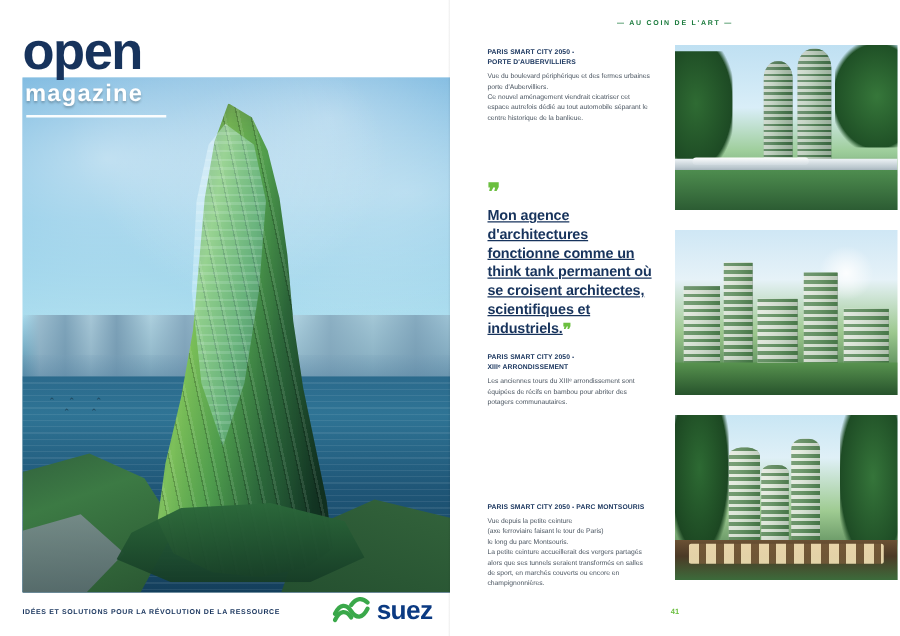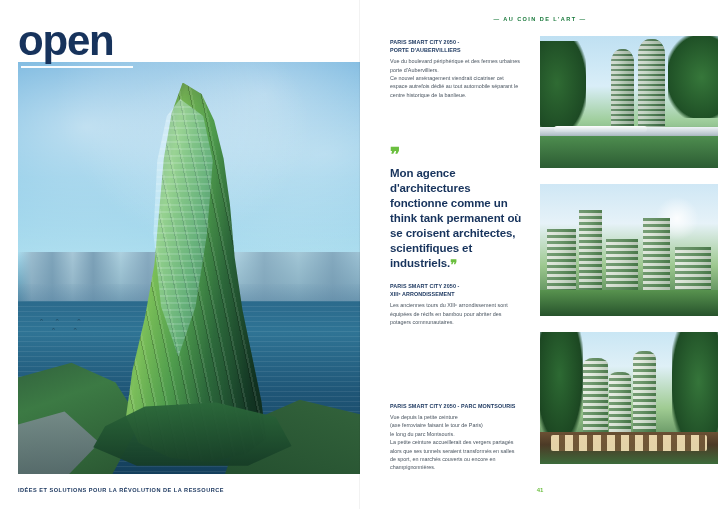--- a/index.html
+++ b/index.html
@@ -351,20 +351,21 @@
     line-height: .7;
     letter-spacing: -2px;
   }
   .quote-text {
     font-size: 11.5px;
     font-weight: 700;
     color: #17335c;
     line-height: 1.3;
     margin-top: 5px;
     letter-spacing: -.1px;
+    text-decoration: underline;
   }
   .quote-end {
     display: inline-block;
     font-size: 13px;
     font-weight: 700;
     color: #6bbf3f;
     line-height: .7;
     letter-spacing: -1px;
     transform: translateY(2px);
   }
@@ -562,26 +563,35 @@
       <div class="park-right"></div>
       <div class="tower"></div>
       <div class="tower-veins"></div>
       <div class="tower-glass"></div>
       <div class="tower-base"></div>
       <div class="birds">⌃ ⌃&nbsp;&nbsp;⌃<br>&nbsp;&nbsp;⌃&nbsp;&nbsp;⌃</div>
     </div>
 
     <div class="masthead">
       <div class="m-open">open</div>
+      <div class="m-magazine">magazine</div>
       <div class="m-rule"></div>
     </div>
 
 
     <div class="left-footer">Idées et solutions pour la révolution de la ressource</div>
 
+    <div class="suez-logo">
+      <svg class="suez-mark" width="30" height="24" viewBox="0 0 30 24">
+        <path d="M2 14 C6 6, 11 6, 15 12 C19 18, 24 18, 28 10" stroke="#3aa84a" stroke-width="3.4" fill="none" stroke-linecap="round"></path>
+        <path d="M2 19 C6 11, 11 11, 15 17" stroke="#3aa84a" stroke-width="3.4" fill="none" stroke-linecap="round"></path>
+        <path d="M15 7 C19 1, 24 1, 28 5" stroke="#3aa84a" stroke-width="3.4" fill="none" stroke-linecap="round"></path>
+      </svg>
+      <span class="suez-word">suez</span>
+    </div>
   </div>
 
   <div class="gutter"></div>
 
   <div class="right-page">
 
     <div class="rubric">— AU COIN DE L'ART —</div>
 
     <div class="col-text caption">
       <div class="cap-title" style="white-space: pre-line;">PARIS SMART CITY 2050 -

